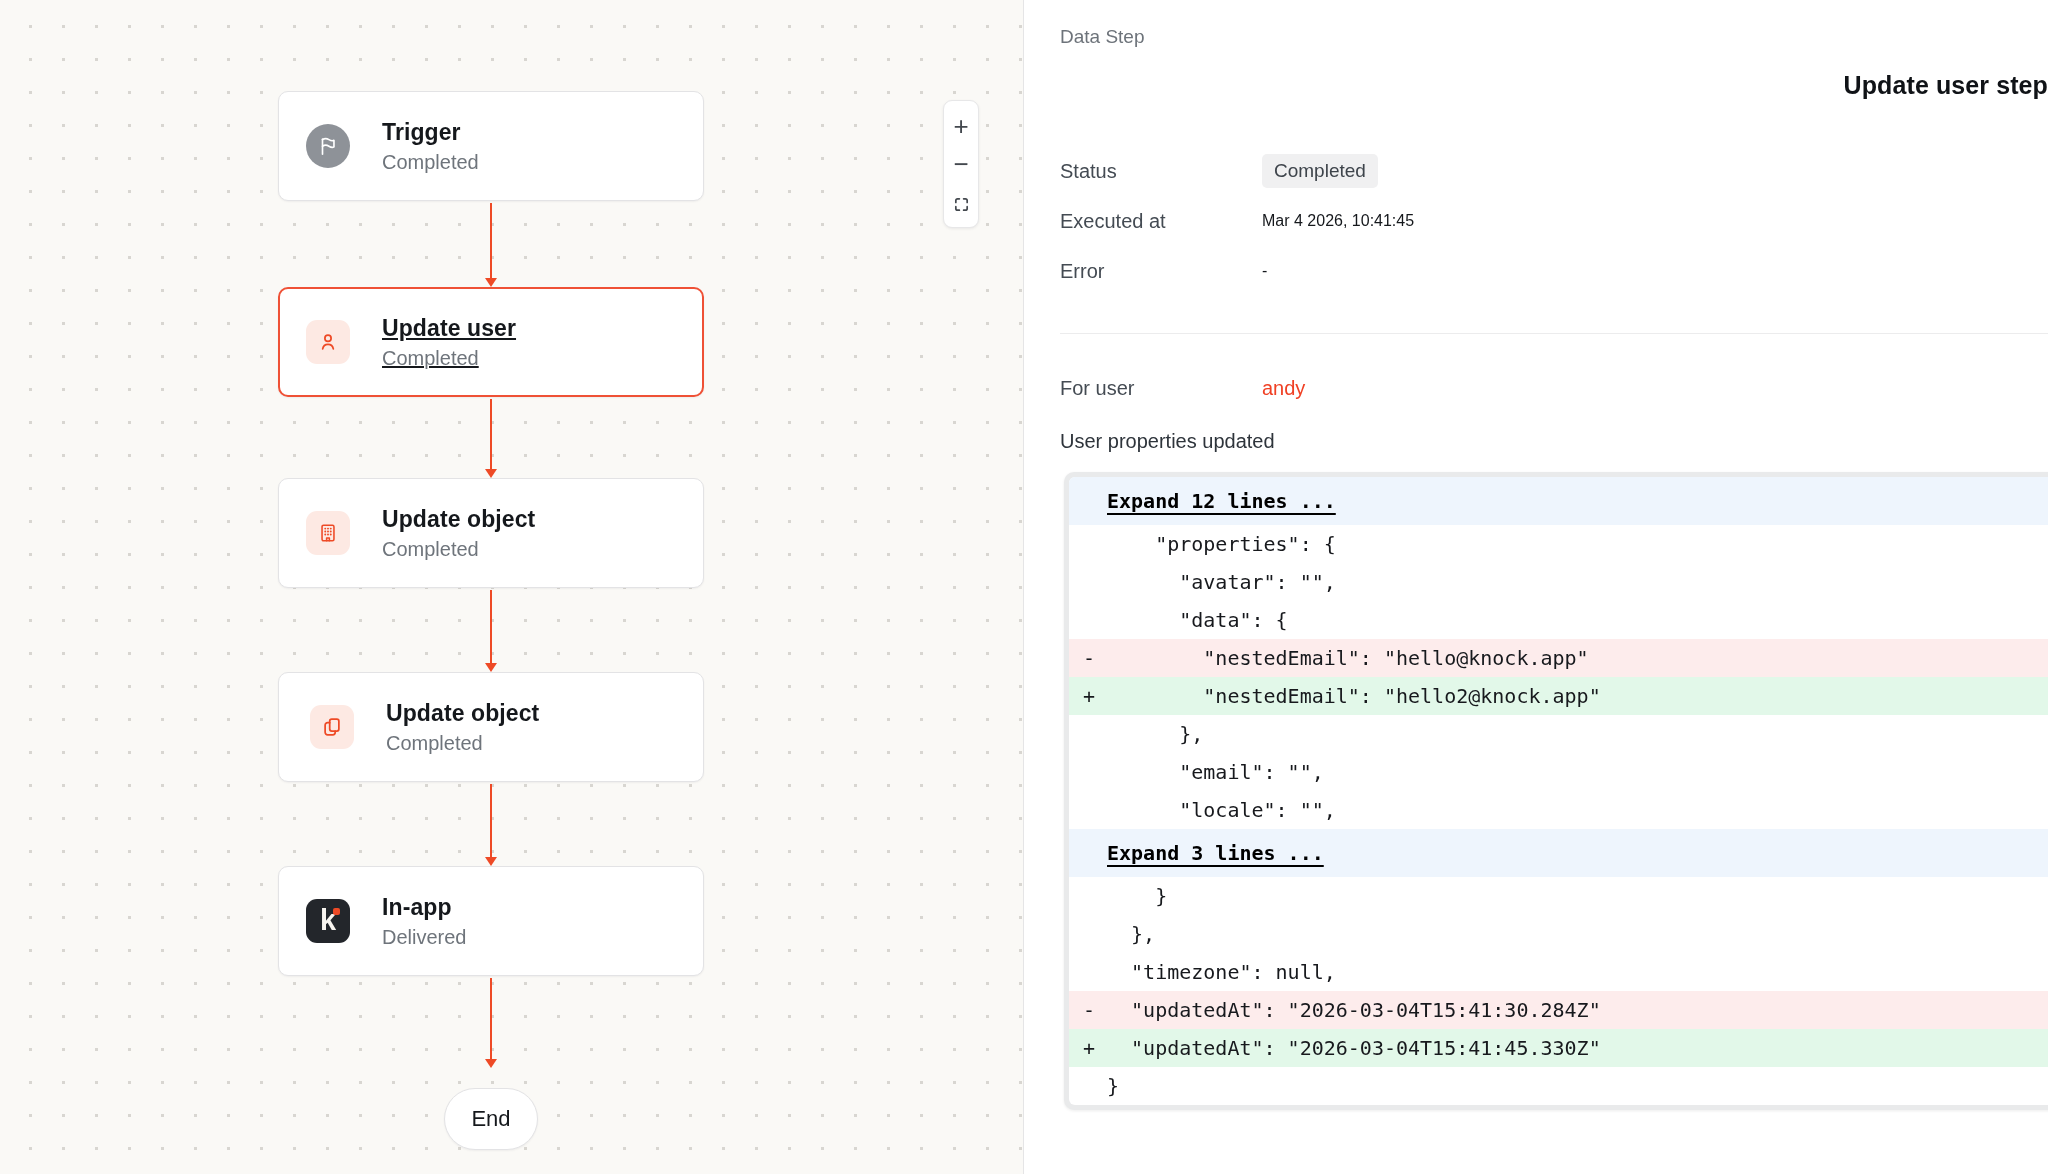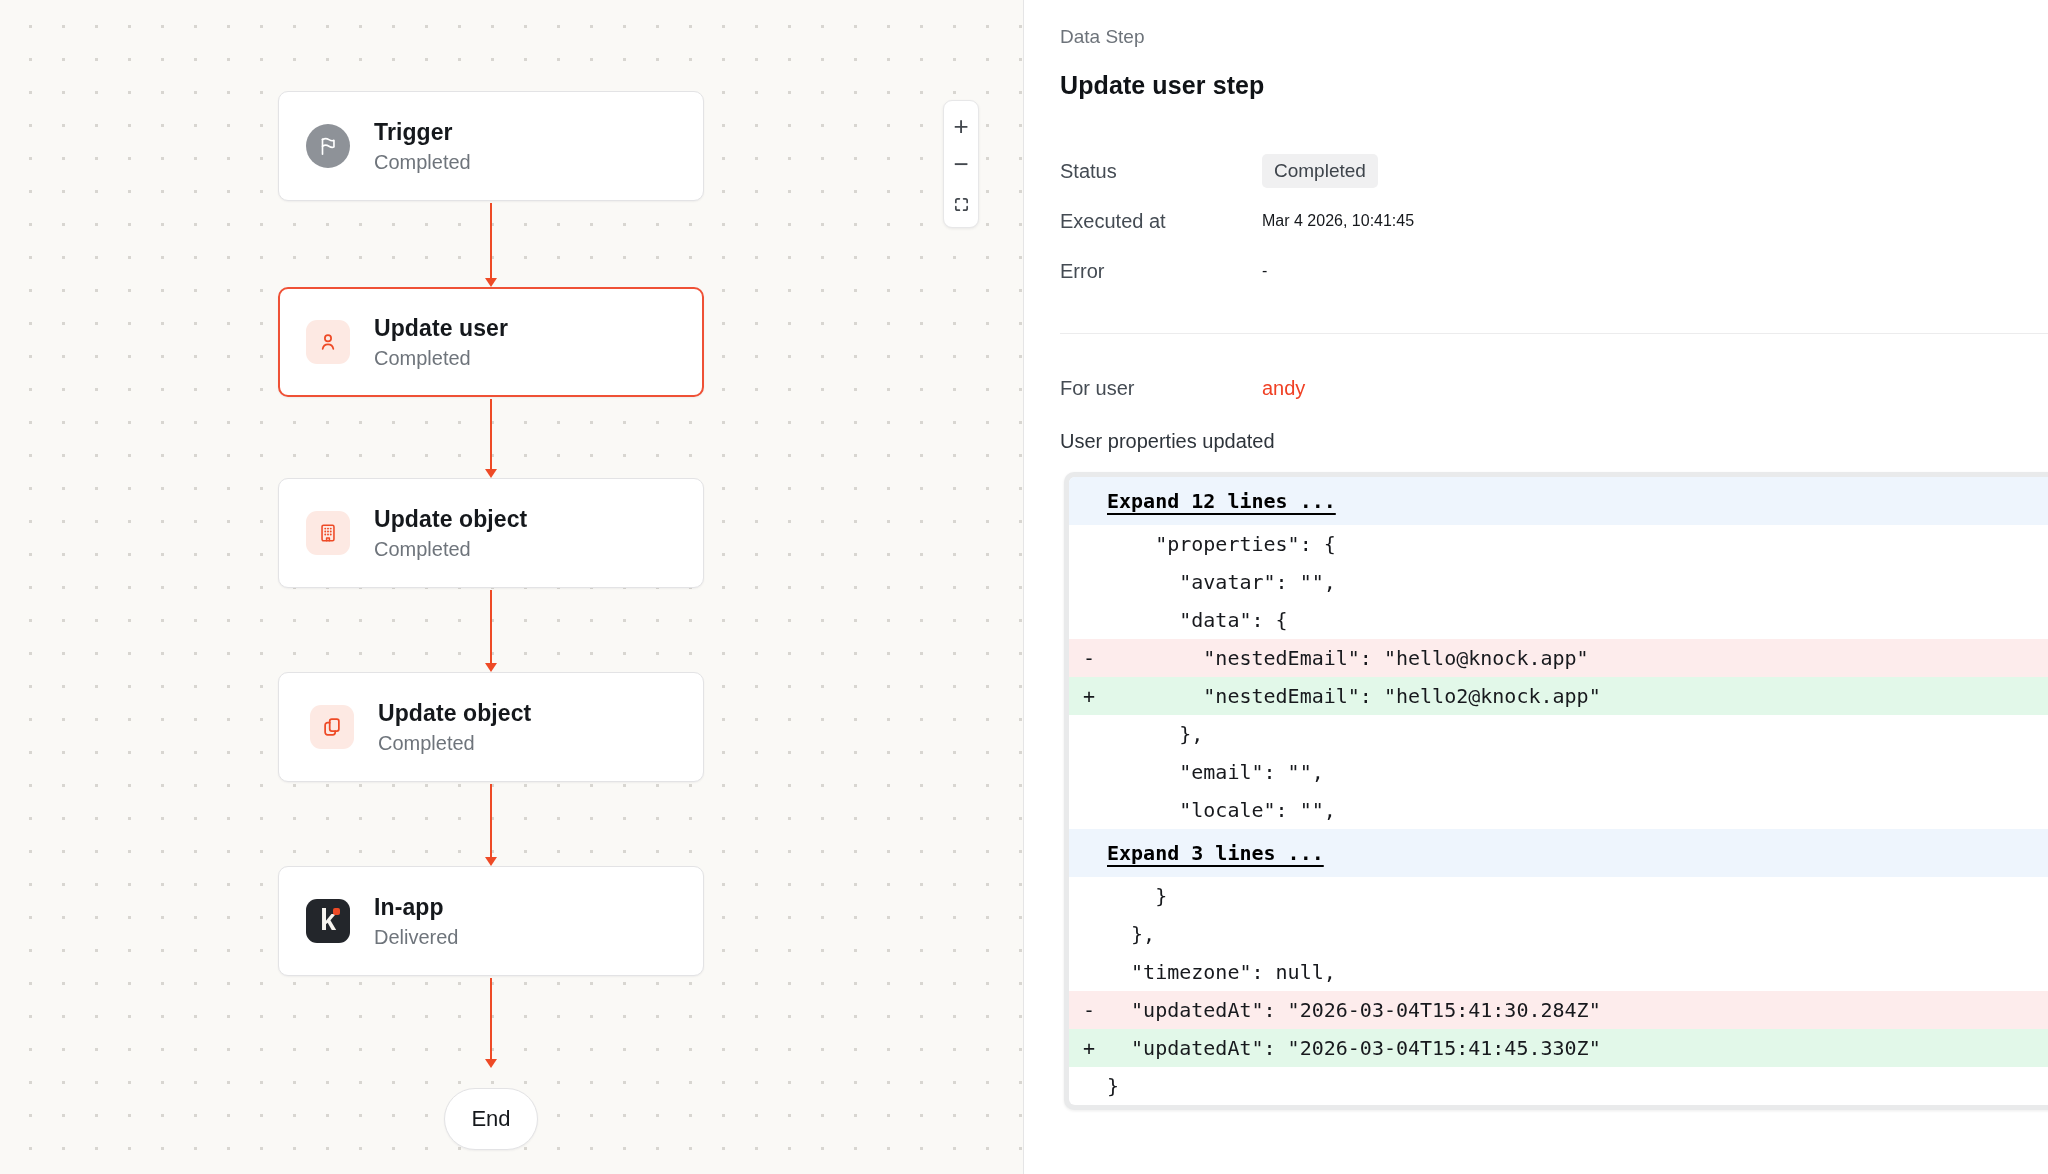--- a/index.html
+++ b/index.html
@@ -16,32 +16,32 @@
     border-right:1px solid #e5e5e6;
   }
   .node {
     position:absolute; left:278px; width:426px; height:110px;
     background:#ffffff; border:1px solid #e3e3e5; border-radius:10px;
     box-shadow:0 1px 2px rgba(20,20,30,.05);
     display:flex; align-items:center; padding-left:27px; gap:24px;
     cursor:pointer;
   }
   .node.selected { border:2px solid #ef5136; padding-left:26px; }
-  .n-trigger { top:91px; } .n-user { top:287px; } .n-tenant { top:478px; }
+  .n-trigger { top:91px; } .n-user { top:287px;text-decoration:underline; } .n-tenant { top:478px; }
   .n-object { top:672px;padding-left:31px; } .n-inapp { top:866px; }
   .node-icon {
     width:44px; height:44px; border-radius:11px; flex:0 0 44px;
     display:flex; align-items:center; justify-content:center;
   }
   .icon-red-bg { background:#fde9e3; }
   .icon-gray-circle { background:#8e9298; border-radius:50%; }
   .icon-dark { background:#23262b; border-radius:11px; position:relative; }
   .knock-k { color:#f7f4ef; font-weight:700; font-size:29px; line-height:1; margin-top:-2px; }
   .knock-dot { position:absolute; width:7px; height:7px; border-radius:2px; background:#ee4a26; right:10px; top:9px; }
-  .node-text { display:flex; flex-direction:column; gap:5px; }
+  .node-text { display:flex; flex-direction:column; gap:5px;margin-left:8px; }
   .node-title { font-size:23px; font-weight:600; color:#15181c; letter-spacing:.1px; }
   .node-status { font-size:20px; color:#6e747b; }
 
   .end-node {
     position:absolute; left:444px; top:1088px; width:94px; height:62px;
     background:#ffffff; border:1px solid #e3e3e5; border-radius:31px;
     display:flex; align-items:center; justify-content:center;
     font-size:22px; color:#15181c; box-shadow:0 1px 2px rgba(20,20,30,.05);
   }
 
@@ -65,21 +65,21 @@
     width:36px; height:38px; display:flex; align-items:center; justify-content:center;
     background:none; border:none; cursor:pointer;
     font-size:26px; color:#43484e; font-family:"Liberation Sans", sans-serif;
   }
   .zoom-btn.fit { padding-top:4px; }
 
   
   .panel { position:absolute; left:1024px; top:0; width:1024px; height:1174px; background:#ffffff; }
   .panel-inner { padding:26px 0 0 36px; }
   .eyebrow { font-size:19px; color:#6d737a; }
-  .step-title { font-size:25px; font-weight:700; color:#101317; margin-top:23px; letter-spacing:.1px; }
+  .step-title { font-size:25px; font-weight:700; color:#101317; margin-top:23px; letter-spacing:.1px;text-align:right; }
 
   .field-rows { margin-top:46px; }
   .field-row { display:flex; align-items:center; height:50px; }
   .field-label { width:202px; font-size:20px; color:#444b53; flex:0 0 202px; }
   .field-value { font-size:16px; color:#15181c; }
   .badge {
     display:inline-block; background:#f0f0f1; border-radius:5px;
     padding:6px 12px; font-size:19px; color:#3e444b;
   }
   .divider { position:absolute; left:36px; right:0; top:333px; height:1px; background:#ececed; }

